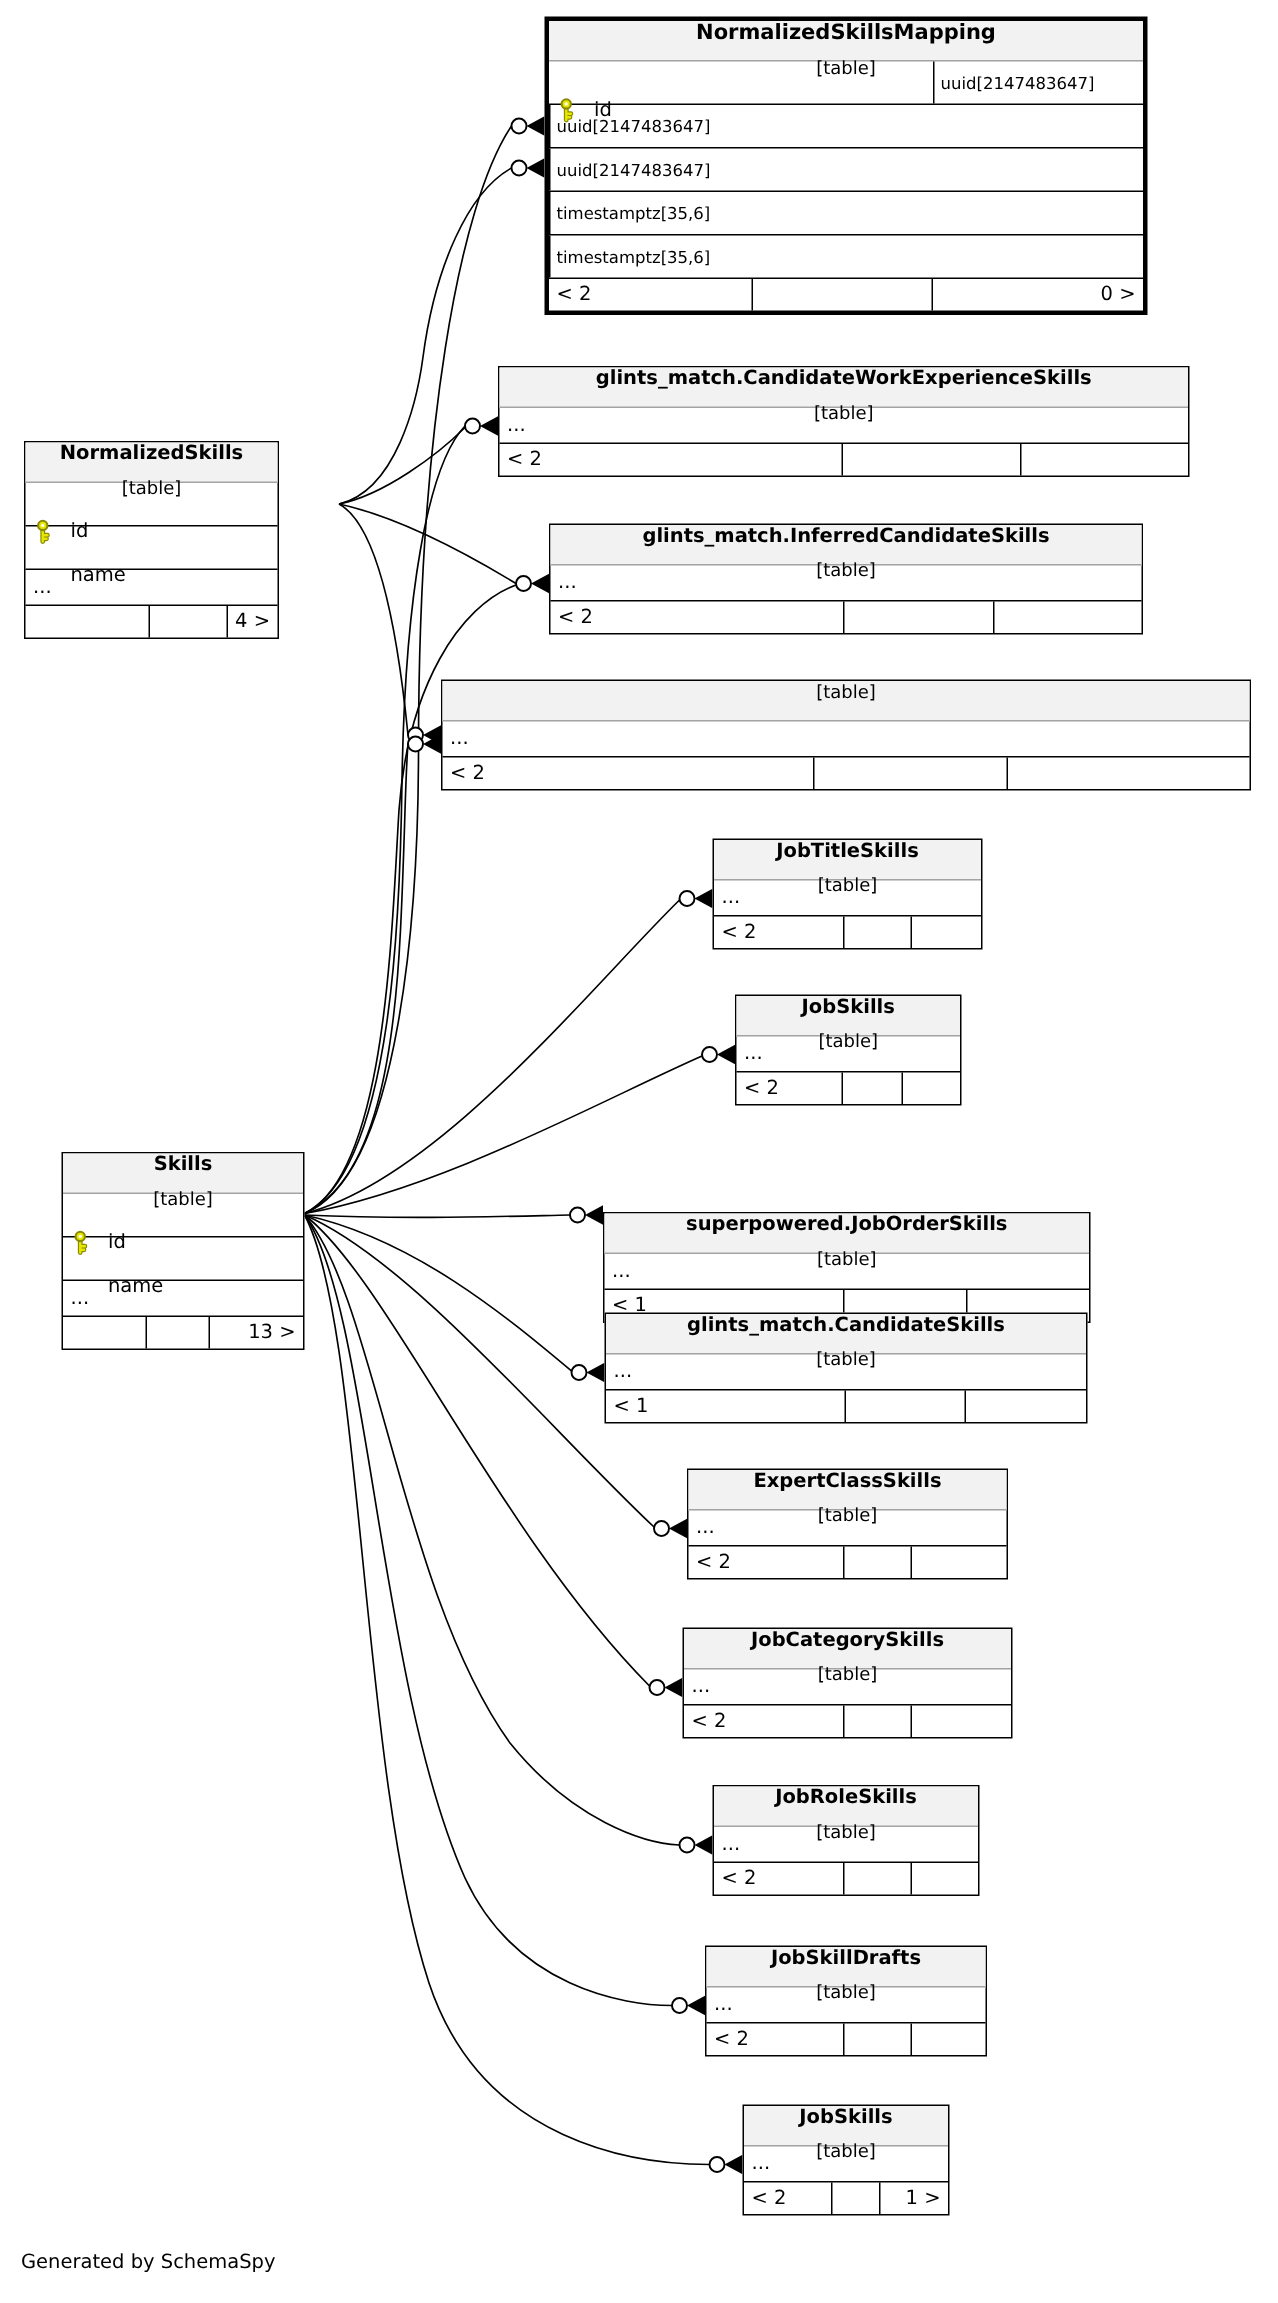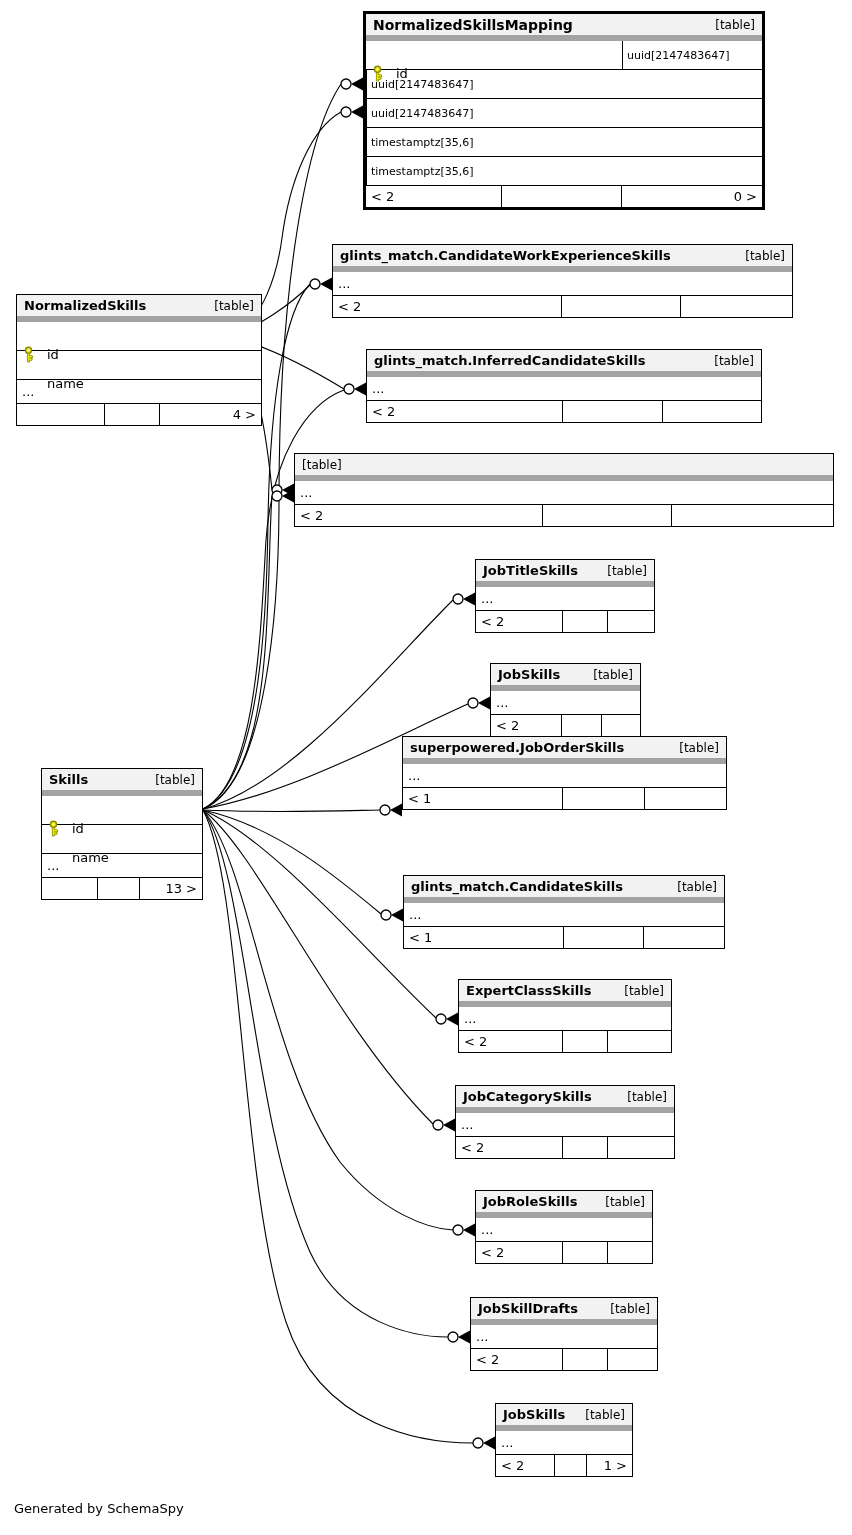--- a/index.html
+++ b/index.html
@@ -1,21 +1,21 @@
 <!DOCTYPE html>
 <html><head>
 <meta charset="utf-8">
 <style>
   html,body{margin:0;padding:0;background:#ffffff;}
   body{font-family:"DejaVu Sans","Liberation Sans",sans-serif;color:#000;}
   #diagram{position:relative;width:852px;height:1535px;background:#fff;overflow:hidden;}
   #edge-layer{position:absolute;left:0;top:0;width:852px;height:1535px;}
   .tbl{position:absolute;box-sizing:border-box;border:1px solid #000;background:#fff;}
   .tbl.em{border-width:3px;}
-  .t-header{height:27px;background:#f2f2f2;border-bottom:6px solid #a3a3a3;display:flex;align-items:center;justify-content:space-between;padding:0 7px;gap:8px;box-sizing:border-box;}
+  .t-header{height:27px;background:#f2f2f2;border-bottom:1px solid #a3a3a3;display:flex;align-items:center;justify-content:space-between;padding:0 7px;gap:8px;box-sizing:border-box;flex-direction:column;}
   .t-title{font-weight:bold;font-size:13px;white-space:nowrap;}
   .em .t-title{font-size:14px;}
   .t-tag{font-size:12px;white-space:nowrap;}
   .t-colrow{height:29px;border-bottom:1px solid #000;display:flex;align-items:stretch;box-sizing:border-box;}
   .t-namecell{display:flex;align-items:center;flex:1;min-width:0;margin-top:32px;}
   .t-keycell{width:24px;padding-left:6px;flex:none;display:flex;align-items:center;}
   .t-colname{font-size:13px;white-space:nowrap;}
   .t-typecell{flex:none;border-left:1px solid #000;display:flex;align-items:center;padding:0 4px;font-size:11px;white-space:nowrap;box-sizing:border-box;}
   .t-ell{height:24px;border-bottom:1px solid #000;display:flex;align-items:center;padding-left:5px;font-size:13px;box-sizing:border-box;}
   .t-footer{height:21px;display:flex;align-items:stretch;font-size:13px;box-sizing:border-box;}
@@ -139,21 +139,21 @@
       </div>
       <div class="t-colrow">
         <div class="t-typecell" style="width: 140px;">timestamptz[35,6]</div>
       </div>
       <div class="t-footer">
         <div class="t-fcell b" style="width: 136px;">&lt; 2</div>
         <div class="t-fcell b" style="width: 120px;"></div>
         <div class="t-fcell last">0 &gt;</div>
       </div>
     </div>
-    <div class="tbl" style="left: 16px; top: 294px; width: 246px;">
+    <div class="tbl" style="left: 16px; top: 294px; width: 170px;">
       <div class="t-header">
         <div class="t-title">NormalizedSkills</div>
         <div class="t-tag">[table]</div>
       </div>
       <div class="t-colrow">
         <div class="t-namecell">
           <div class="t-keycell">
             <svg width="11" height="17" viewBox="0 0 11 17">
               <path d="M5.5,7.2 L5.5,15 M5.5,10.8 L8.6,10.8 M5.5,13.2 L8,13.2" stroke="#8a8a00" stroke-width="3.2" fill="none" stroke-linecap="round"></path>
               <path d="M5.5,7.2 L5.5,15 M5.5,10.8 L8.6,10.8 M5.5,13.2 L8,13.2" stroke="#e6e600" stroke-width="1.6" fill="none" stroke-linecap="round"></path>
@@ -260,21 +260,21 @@
         <div class="t-title">JobSkills</div>
         <div class="t-tag">[table]</div>
       </div>
       <div class="t-ell">...</div>
       <div class="t-footer">
         <div class="t-fcell b" style="width: 71px;">&lt; 2</div>
         <div class="t-fcell b" style="width: 40px;"></div>
         <div class="t-fcell last"></div>
       </div>
     </div>
-    <div class="tbl" style="left: 402px; top: 736px; width: 325px; text-align: right;">
+    <div class="tbl" style="left: 402px; top: 808px; width: 325px; text-align: right;">
       <div class="t-header">
         <div class="t-title">superpowered.JobOrderSkills</div>
         <div class="t-tag">[table]</div>
       </div>
       <div class="t-ell">...</div>
       <div class="t-footer">
         <div class="t-fcell b" style="width: 160px;">&lt; 1</div>
         <div class="t-fcell b" style="width: 82px;"></div>
         <div class="t-fcell last"></div>
       </div>

